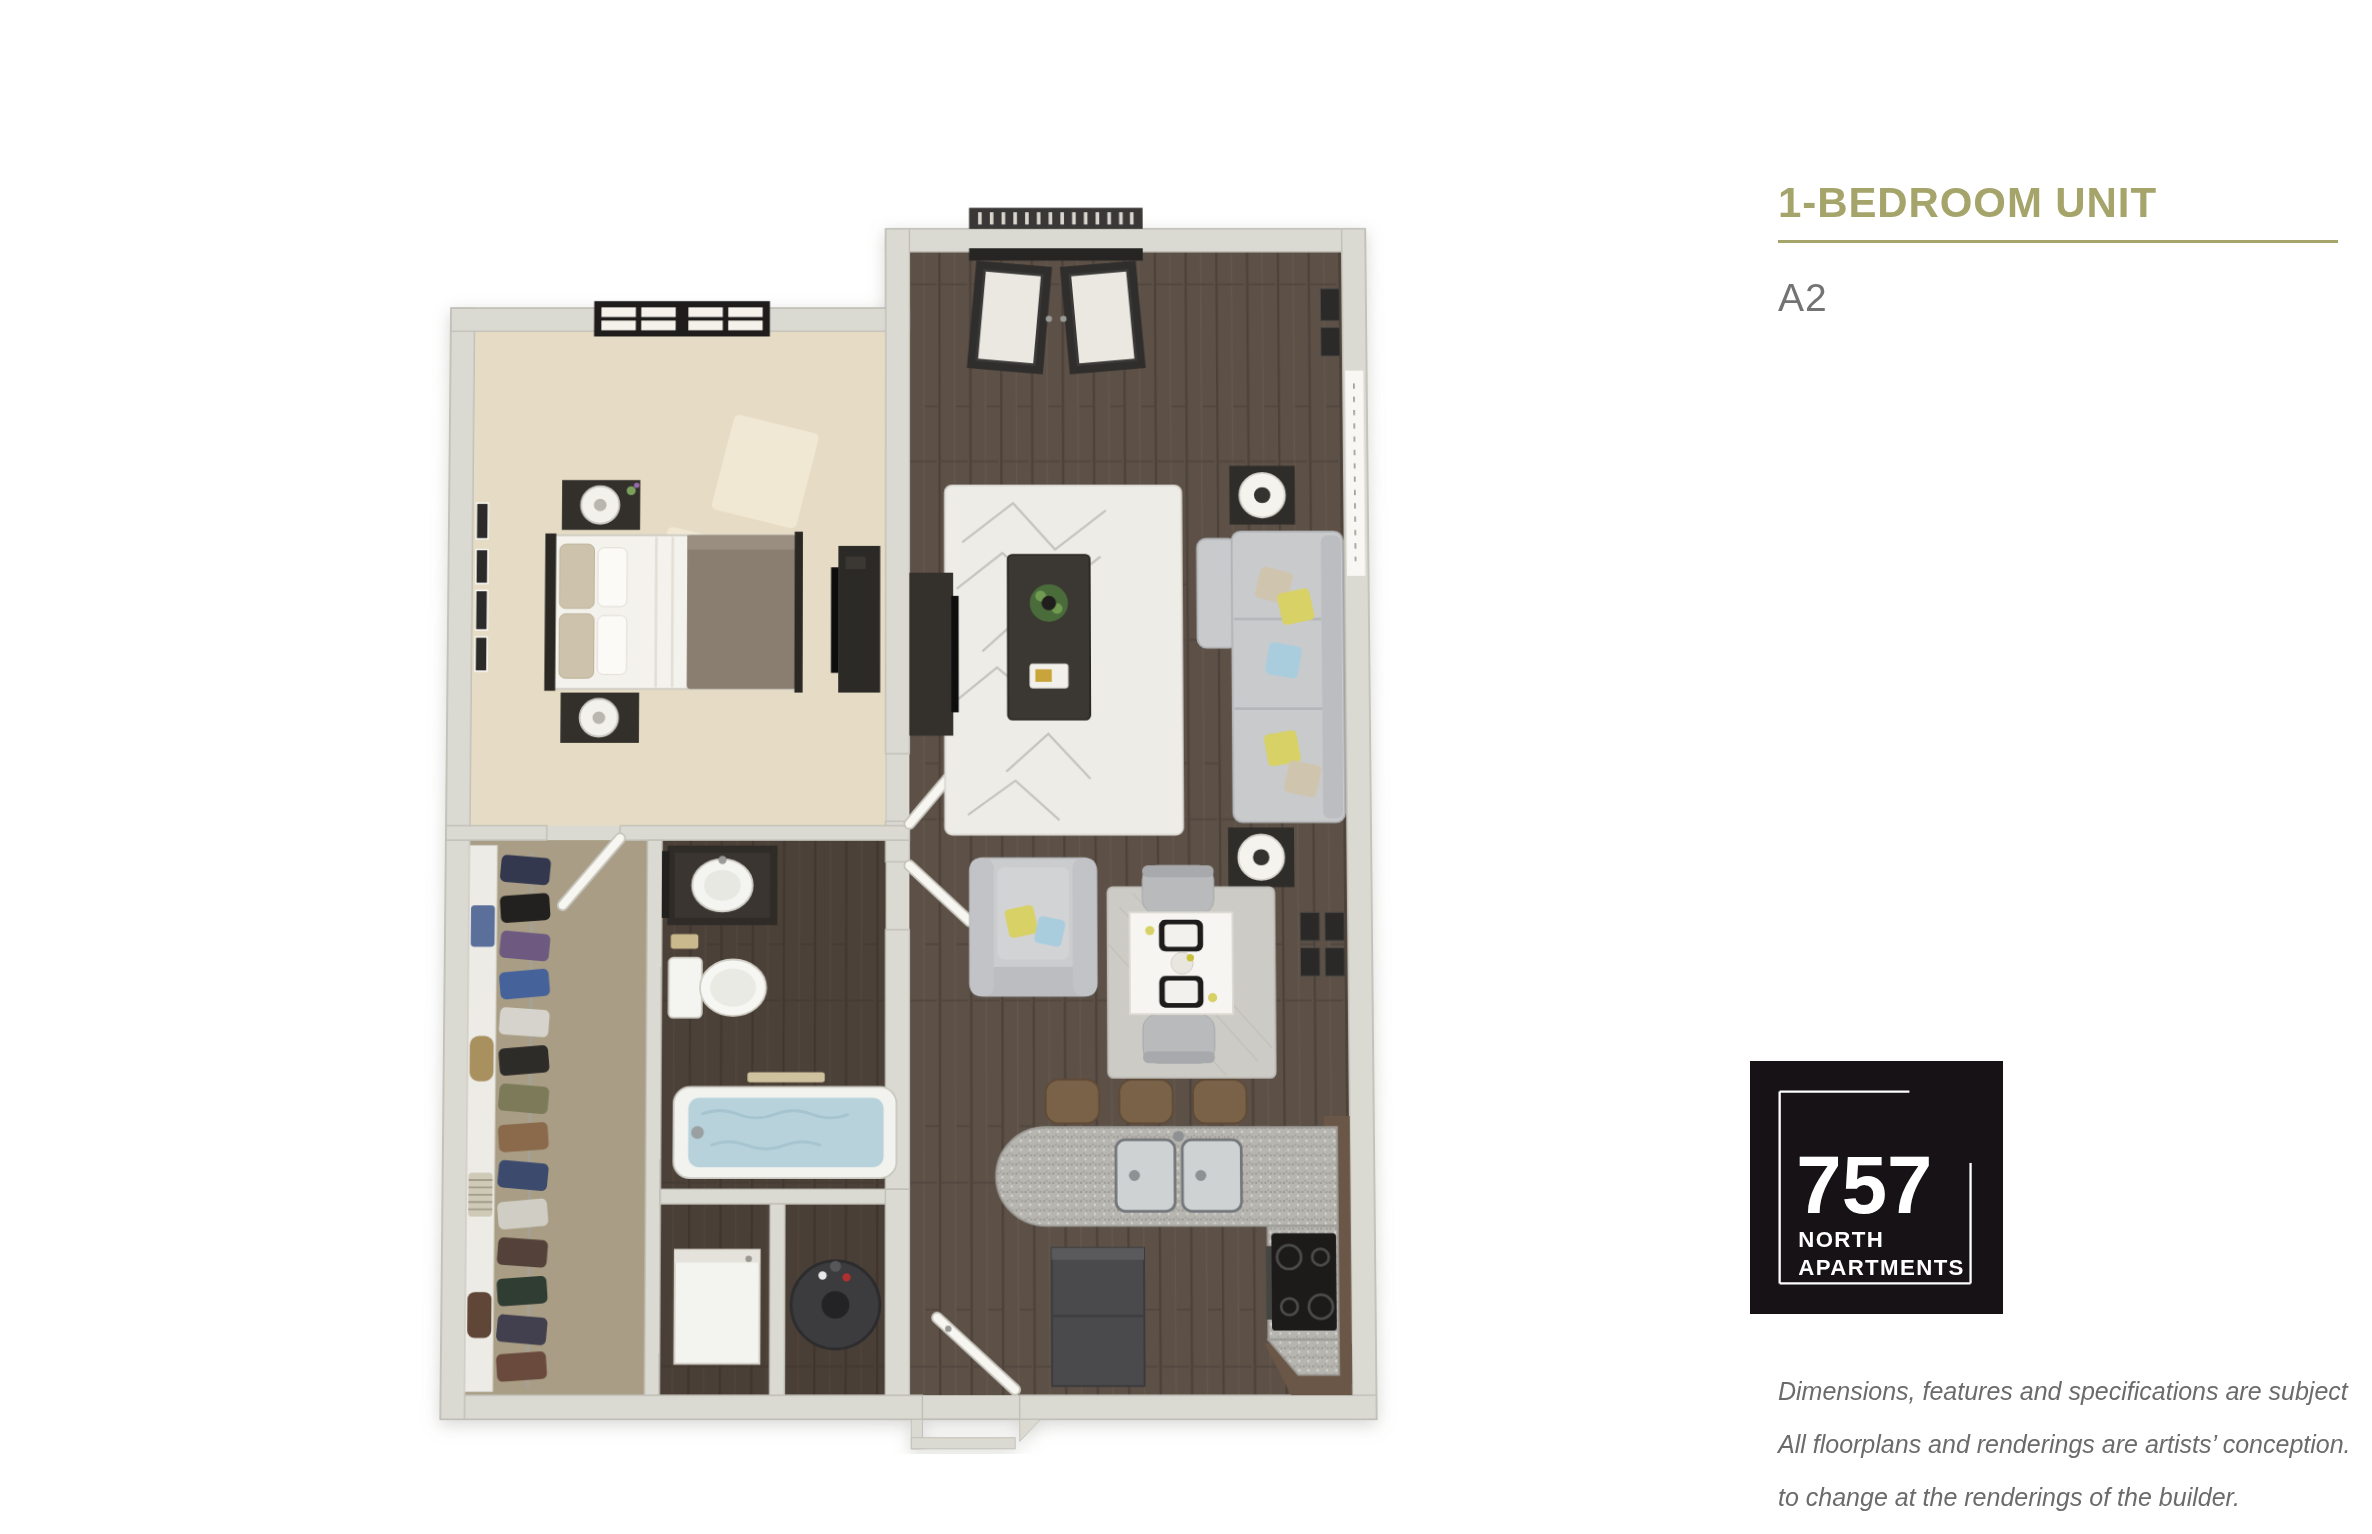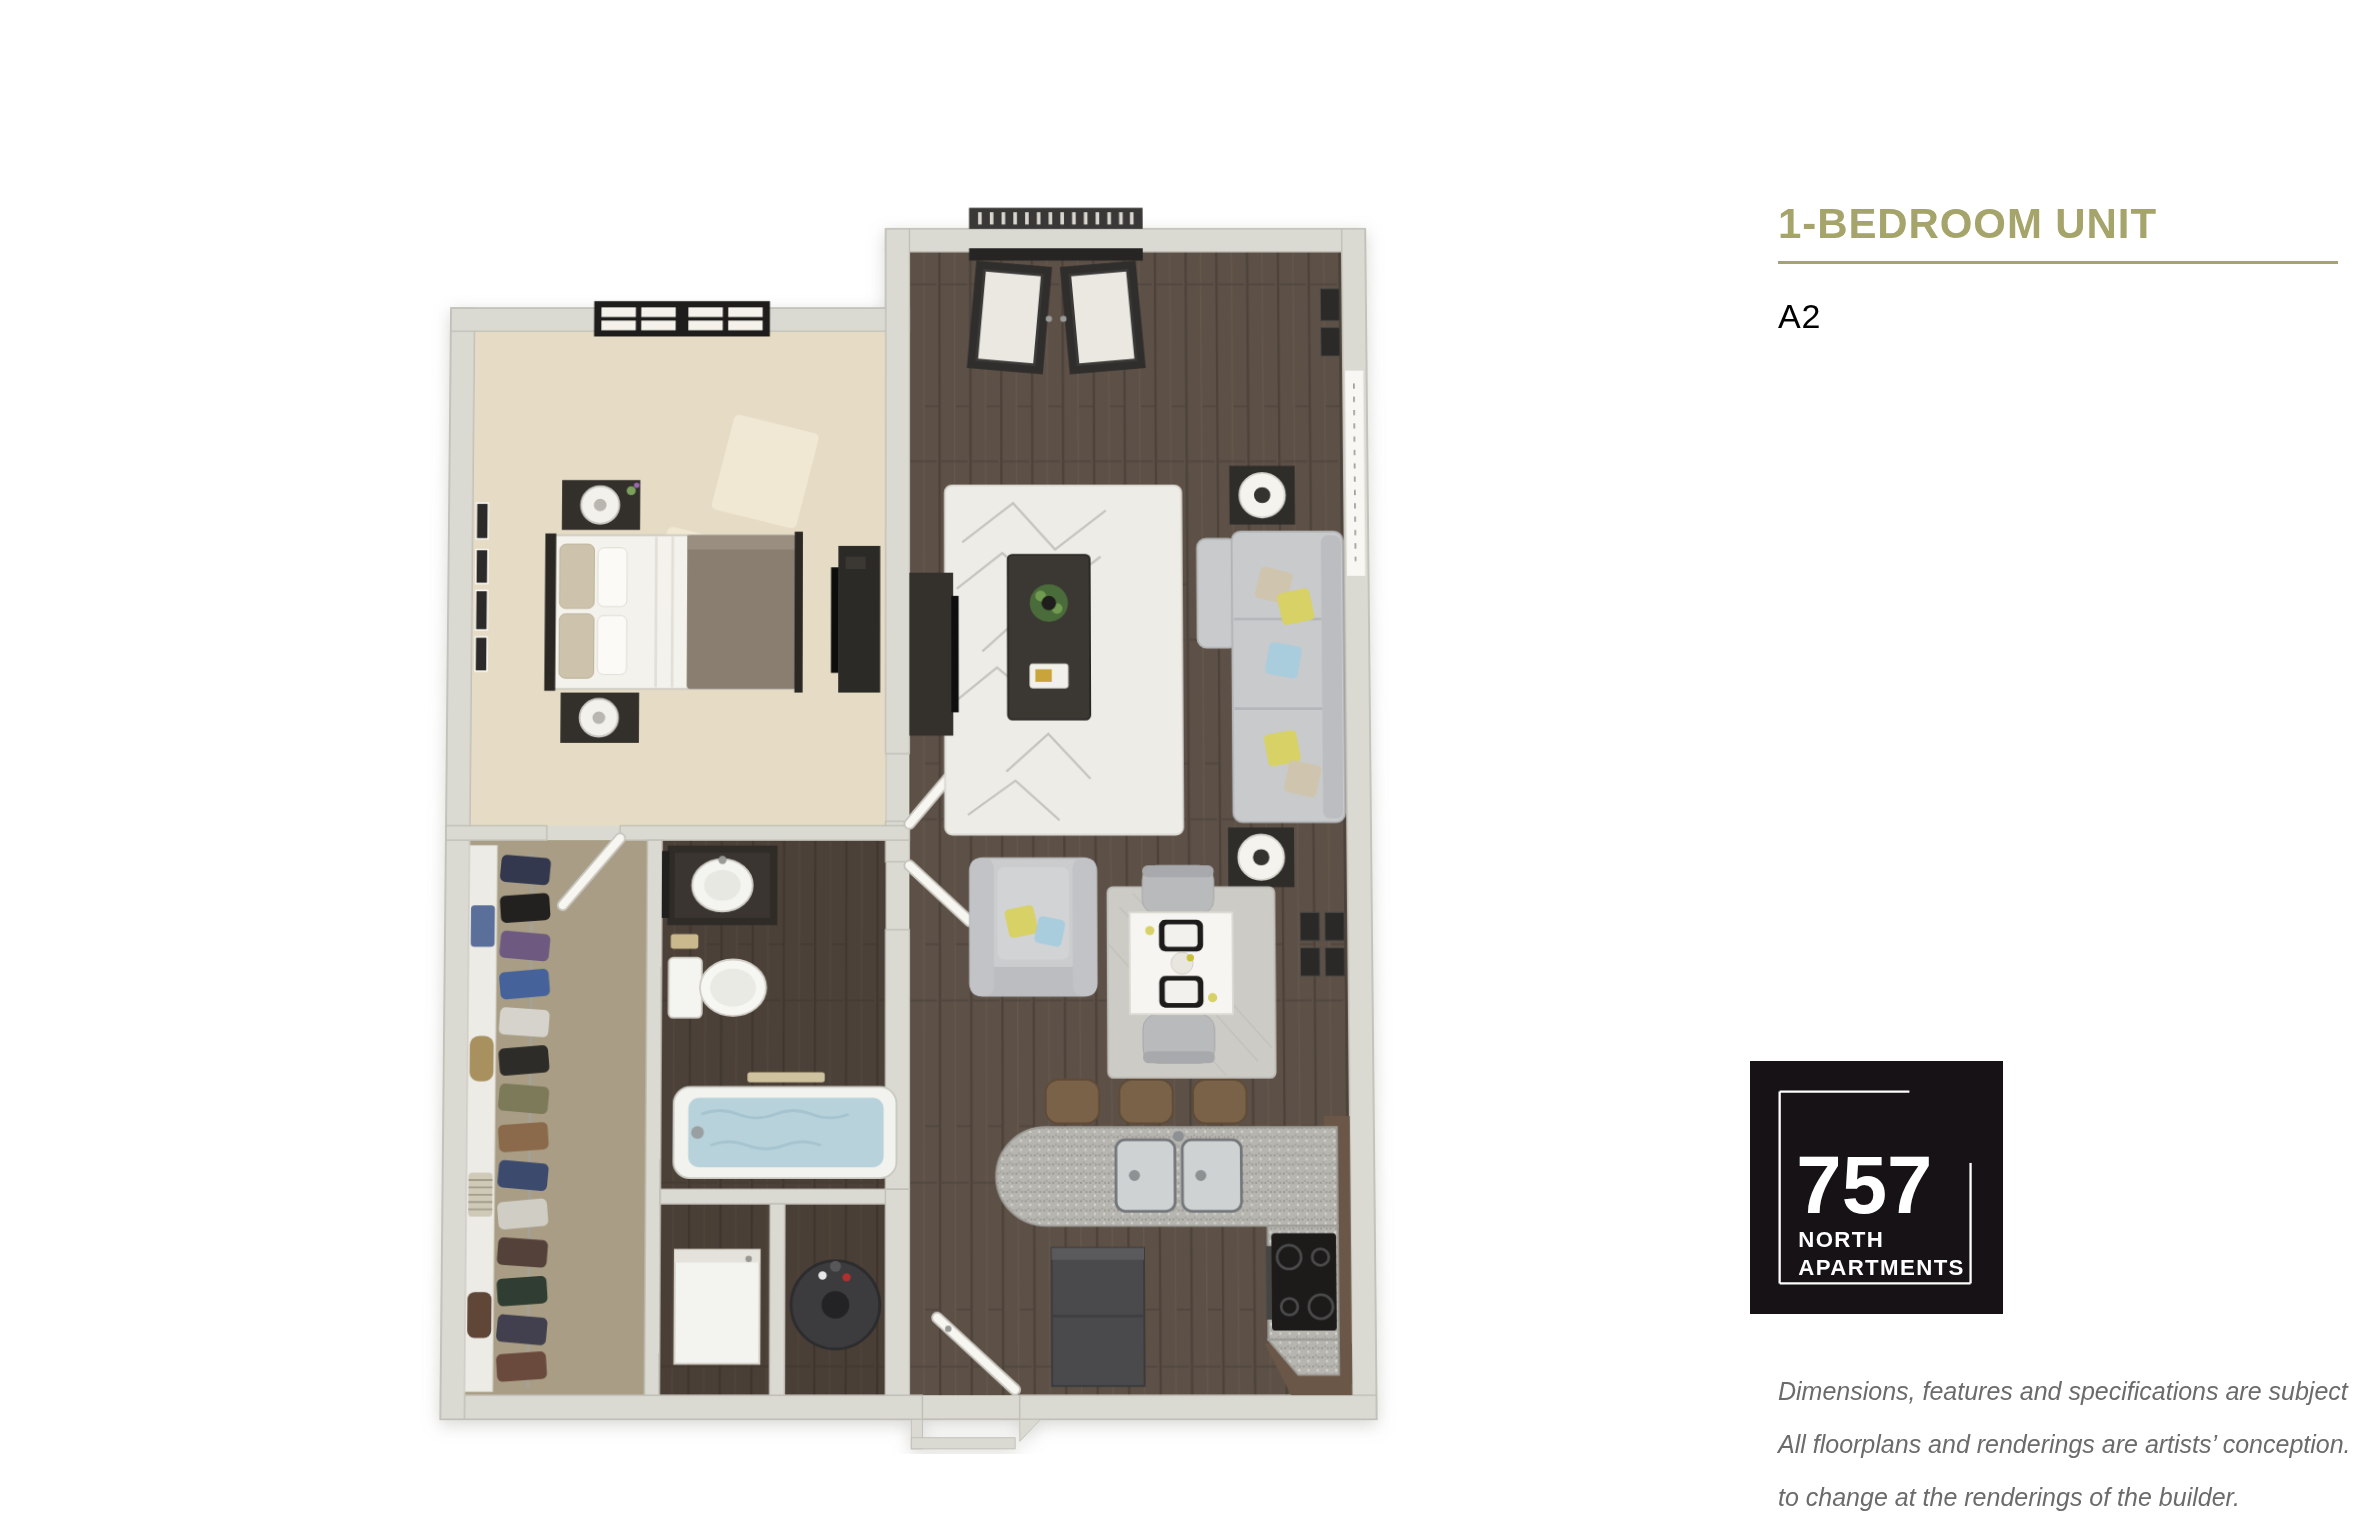--- a/index.html
+++ b/index.html
@@ -6,21 +6,21 @@
   .page{position:relative;width:2373px;height:1534px;background:#ffffff;overflow:hidden;
         font-family:"Liberation Sans",sans-serif;}
   
   .plan-wrap{position:absolute;left:403px;top:160px;width:1011px;height:1294px;
              transform:perspective(2968px) rotateX(3.5deg);transform-origin:50% 100%;}
   .plan-wrap svg{display:block;width:100%;height:100%;}
   
   .info-panel{position:absolute;left:1778px;top:179px;width:560px;}
   .plan-title{font-size:42px;font-weight:bold;letter-spacing:0.9px;margin:0 0 13px 0;}
   .title-rule{border:none;border-top:3.7px solid #a5a46b;margin:0 0 33px 0;width:560px;}
-  .unit-label{font-size:34px;color:#000000;font-weight:400;letter-spacing:0.9px;}
+  .unit-label{font-size:39px;color:#737373;font-weight:400;letter-spacing:0.9px;}
   .logo-box{position:absolute;left:1750px;top:1061px;width:253px;height:253px;}
   .disclaimer{position:absolute;left:1778px;top:1365px;width:575px;
               font-style:italic;font-size:25px;line-height:53px;}
 </style>
 </head>
 <body>
 
 <div class="page">
 
   <div class="plan-wrap">
@@ -379,21 +379,21 @@
       <g>
         <line x1="660" y1="1318" x2="576" y2="1240" stroke="#c6c5bd" stroke-width="13" stroke-linecap="round"></line>
         <line x1="660" y1="1318" x2="576" y2="1240" stroke="#f7f6f1" stroke-width="9" stroke-linecap="round"></line>
         <circle cx="588" cy="1252" r="3.5" fill="#9a9a96"></circle>
       </g>
     </g>
   </svg>
   </div>
 
   <div class="info-panel">
-    <h1 class="plan-title" style="color:#a5a46b;margin-top:21px;">1-BEDROOM UNIT</h1>
+    <h1 class="plan-title" style="color:#a5a46b;">1-BEDROOM UNIT</h1>
     <hr class="title-rule">
     <div class="unit-label">A2</div>
   </div>
 
   <div class="logo-box">
     <svg viewBox="0 0 273 273" width="253" height="253" xmlns="http://www.w3.org/2000/svg">
       <rect x="0" y="0" width="273" height="273" fill="#171215"></rect>
       <g stroke="#ffffff" stroke-width="2.5">
         <line x1="32" y1="33" x2="32" y2="240"></line>
         <line x1="32" y1="240" x2="238" y2="240"></line>

